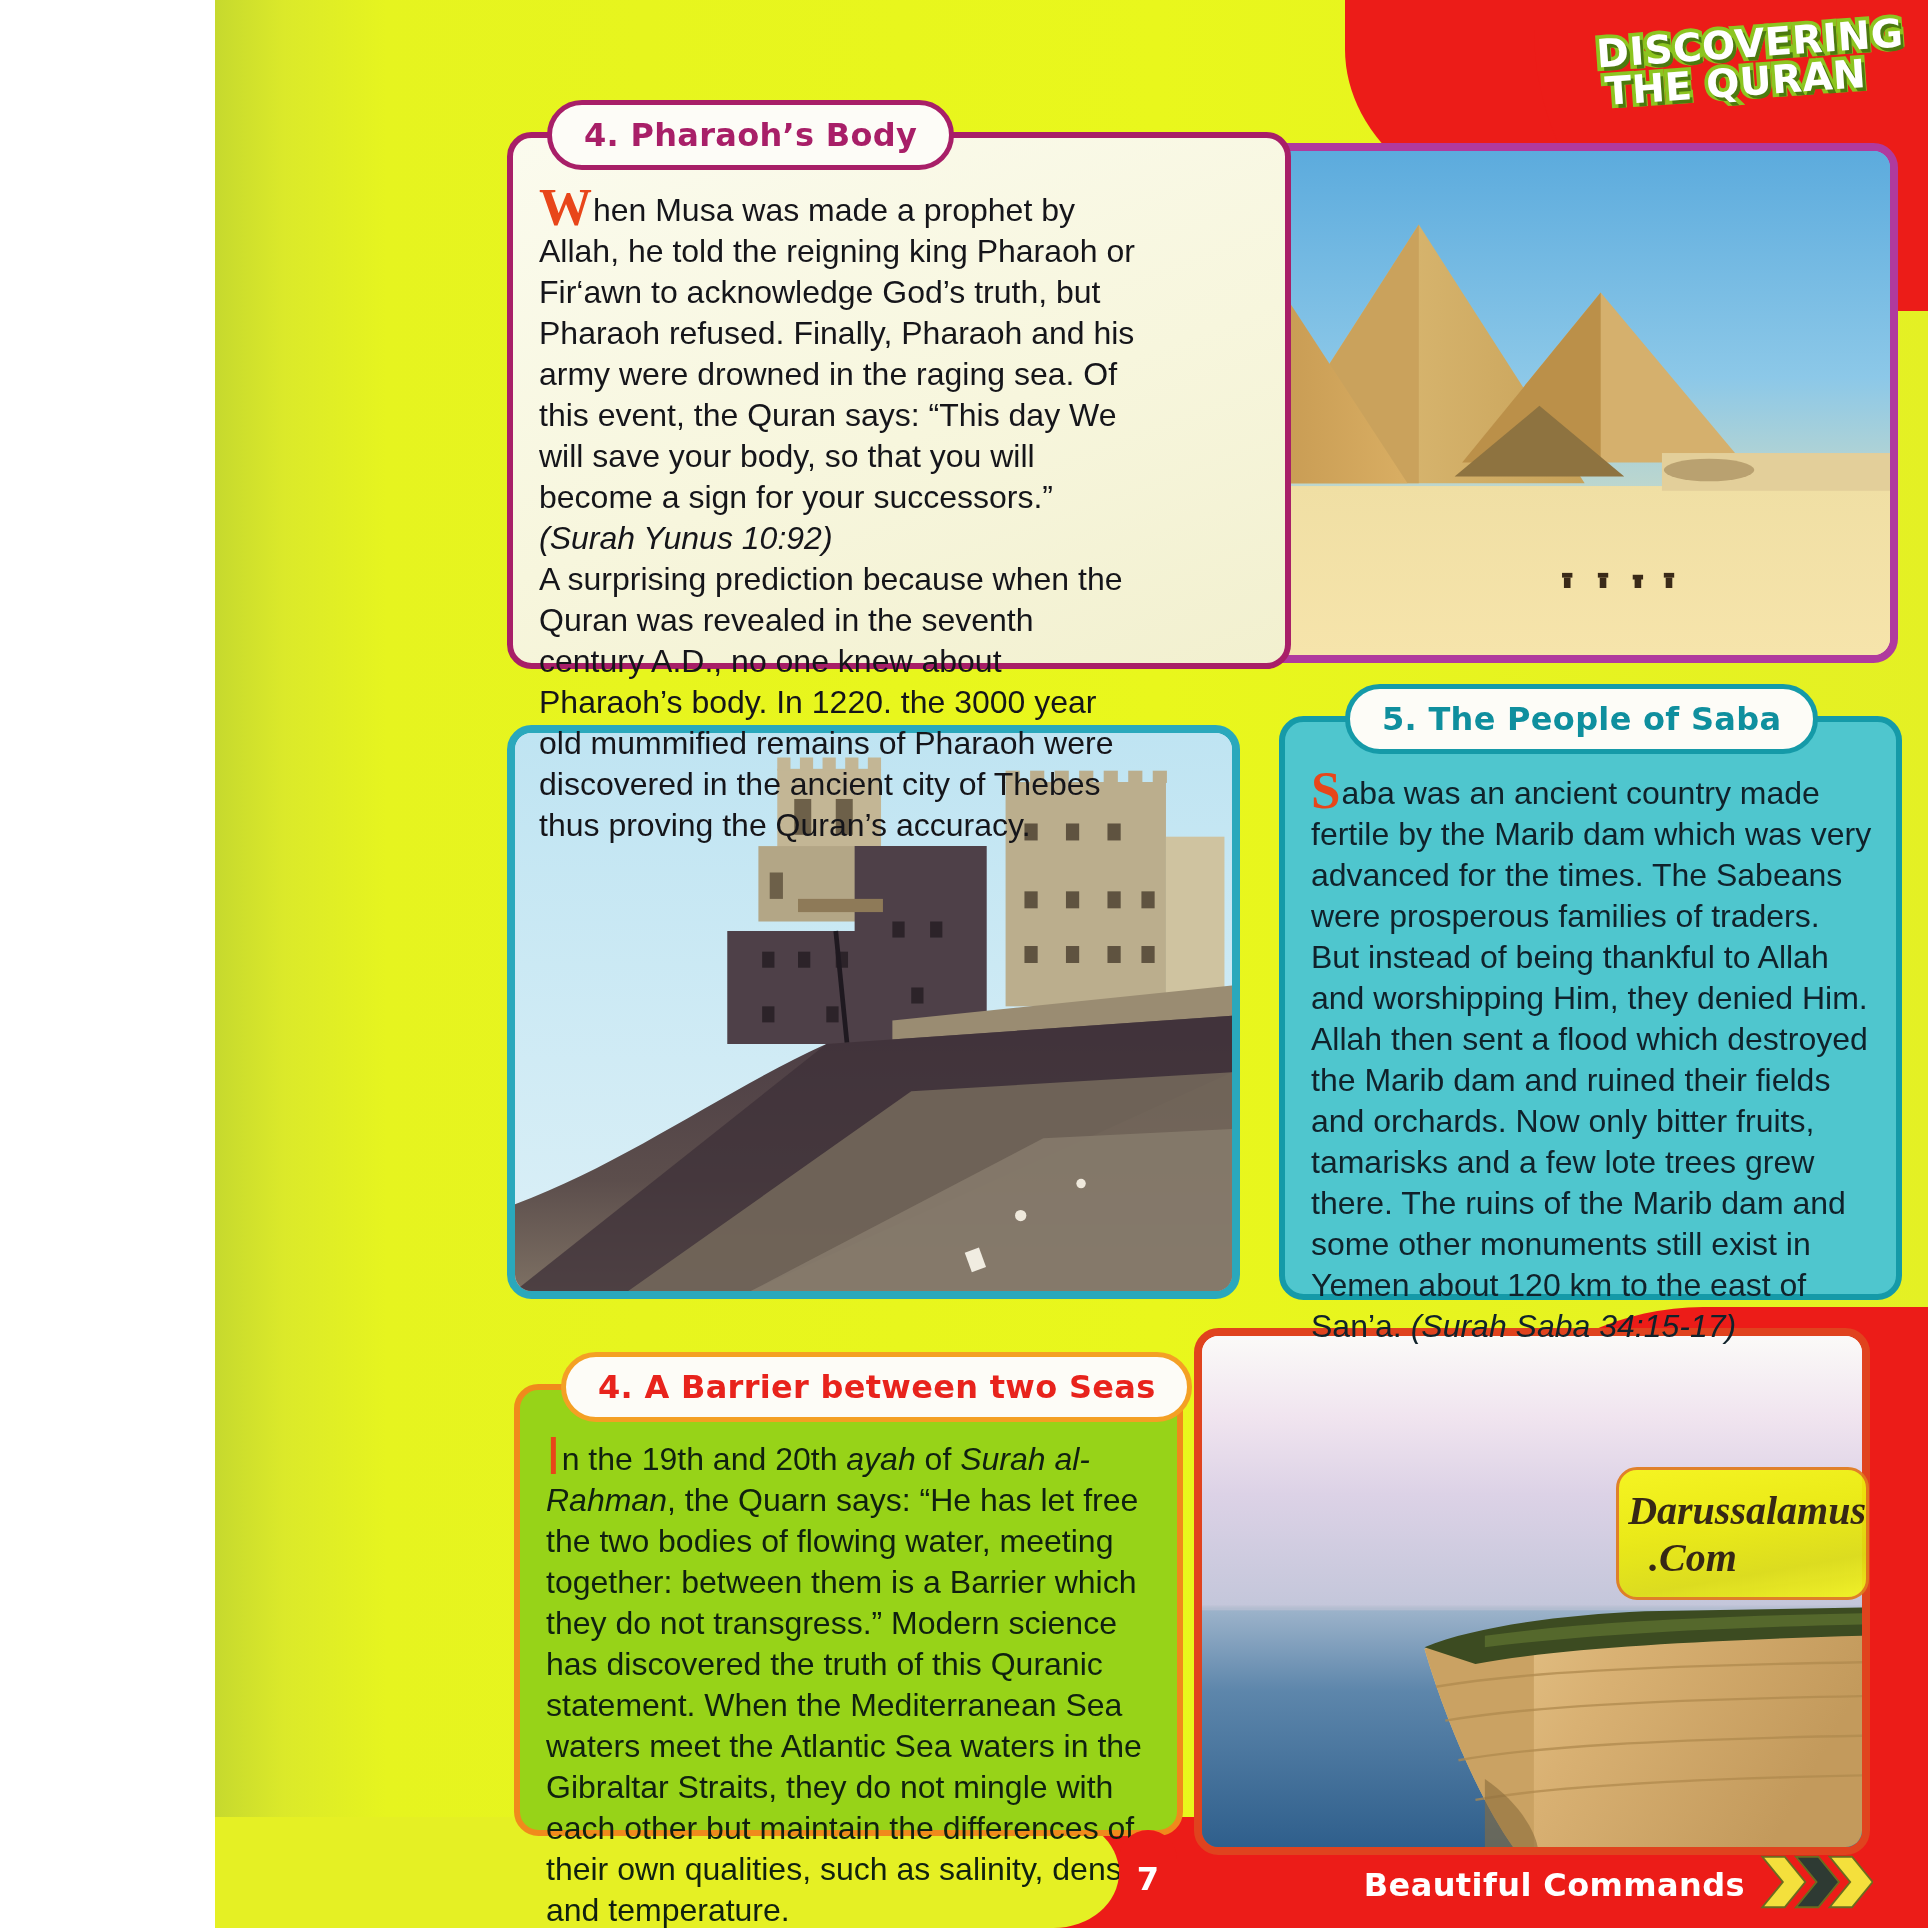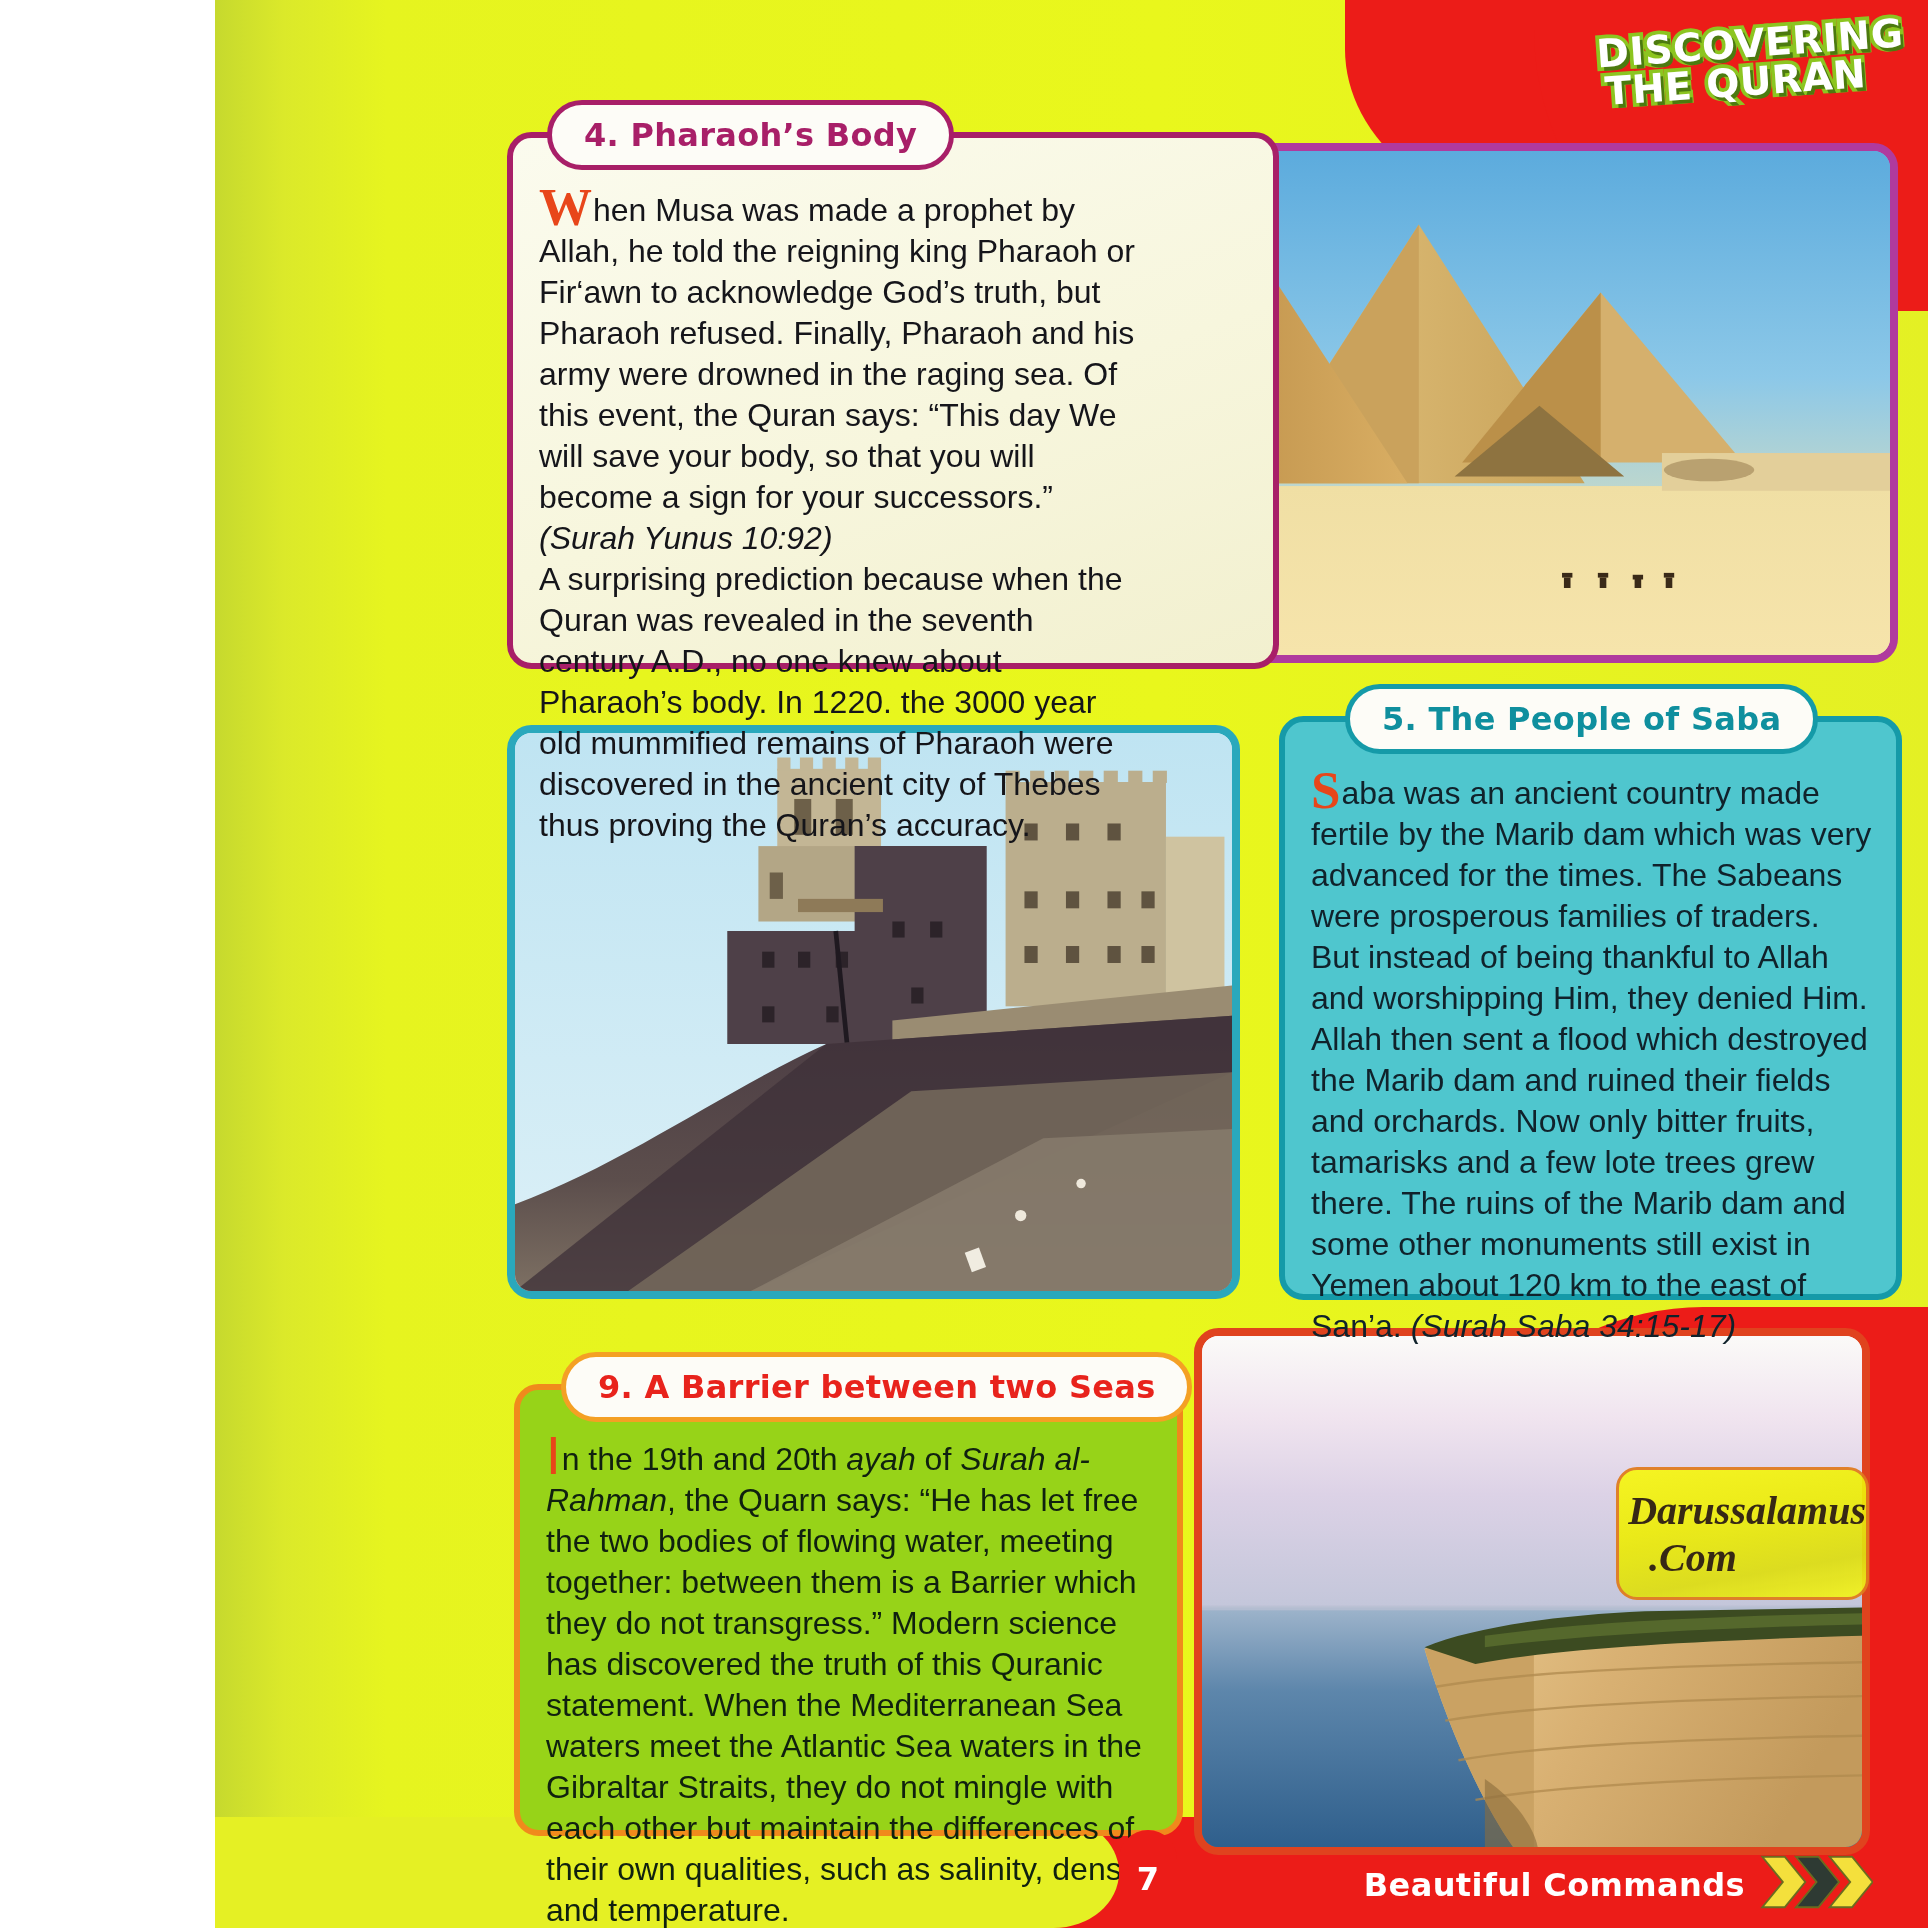--- a/index.html
+++ b/index.html
@@ -96,21 +96,21 @@
     font-weight:bold;
     color:#e8461a;
     font-family:"Liberation Serif",serif;
     vertical-align:-3.8px;
     padding-right:0.9px;
   }
   .dropcap.thin{font-family:"Liberation Sans",sans-serif;font-weight:normal;}
   i{font-style:italic;}
 
   
-  #card4{left:292px; top:132px; width:772px; height:537px;}
+  #card4{left:292px; top:132px; width:772px; height:537px;padding-left:12px;}
   #card4 .card-inner{
     background:linear-gradient(160deg,#fbfbee 0%,#f7f6dd 55%,#f2f0cf 100%);
     border:6.6px solid #a81f68;
     border-radius:24.5px;
   }
   #card4 .card-title{
     left:40px; border:5.6px solid #a81f68; color:#a81f68;
   }
   #card4 .body-text{left:32px; top:56px; width:603px;}
 
@@ -398,21 +398,21 @@
   <div class="card" id="card5">
     <div class="card-inner"></div>
     <div class="card-title">5. The People of Saba</div>
     <div class="body-text">
       <span class="dropcap">S</span><span>aba was an ancient country made fertile by the Marib dam which was very advanced for the times. The Sabeans were prosperous families of traders. But instead of being thankful to Allah and worshipping Him, they denied Him.  Allah then sent a flood which destroyed the Marib dam and ruined their fields and orchards. Now only bitter fruits, tamarisks and a few lote trees grew there. The ruins of the Marib dam and some other monuments still exist in Yemen about 120 km to the east of San’a. </span><i>(Surah Saba 34:15-17)</i>
     </div>
   </div>
 
   <div class="card" id="card6">
     <div class="card-inner"></div>
-    <div class="card-title">9. A Barrier between two Seas</div>
+    <div class="card-title">4. A Barrier between two Seas</div>
     <div class="body-text">
       <span class="dropcap thin">I</span><span>n the 19th and 20th </span><i>ayah</i><span> of </span><i>Surah al-Rahman</i><span>, the Quarn says: “He has let free the two bodies of flowing water, meeting together: between them is a Barrier which they do not transgress.” Modern science has discovered the truth of this Quranic statement. When the Mediterranean Sea waters meet the Atlantic Sea waters in the Gibraltar Straits, they do not mingle with each other but maintain the differences of their own qualities, such as salinity, density and temperature.</span>
     </div>
   </div>
 
   <div id="watermark">
     <span>Darussalamus</span>
     <span class="l2">.Com</span>
   </div>
 

